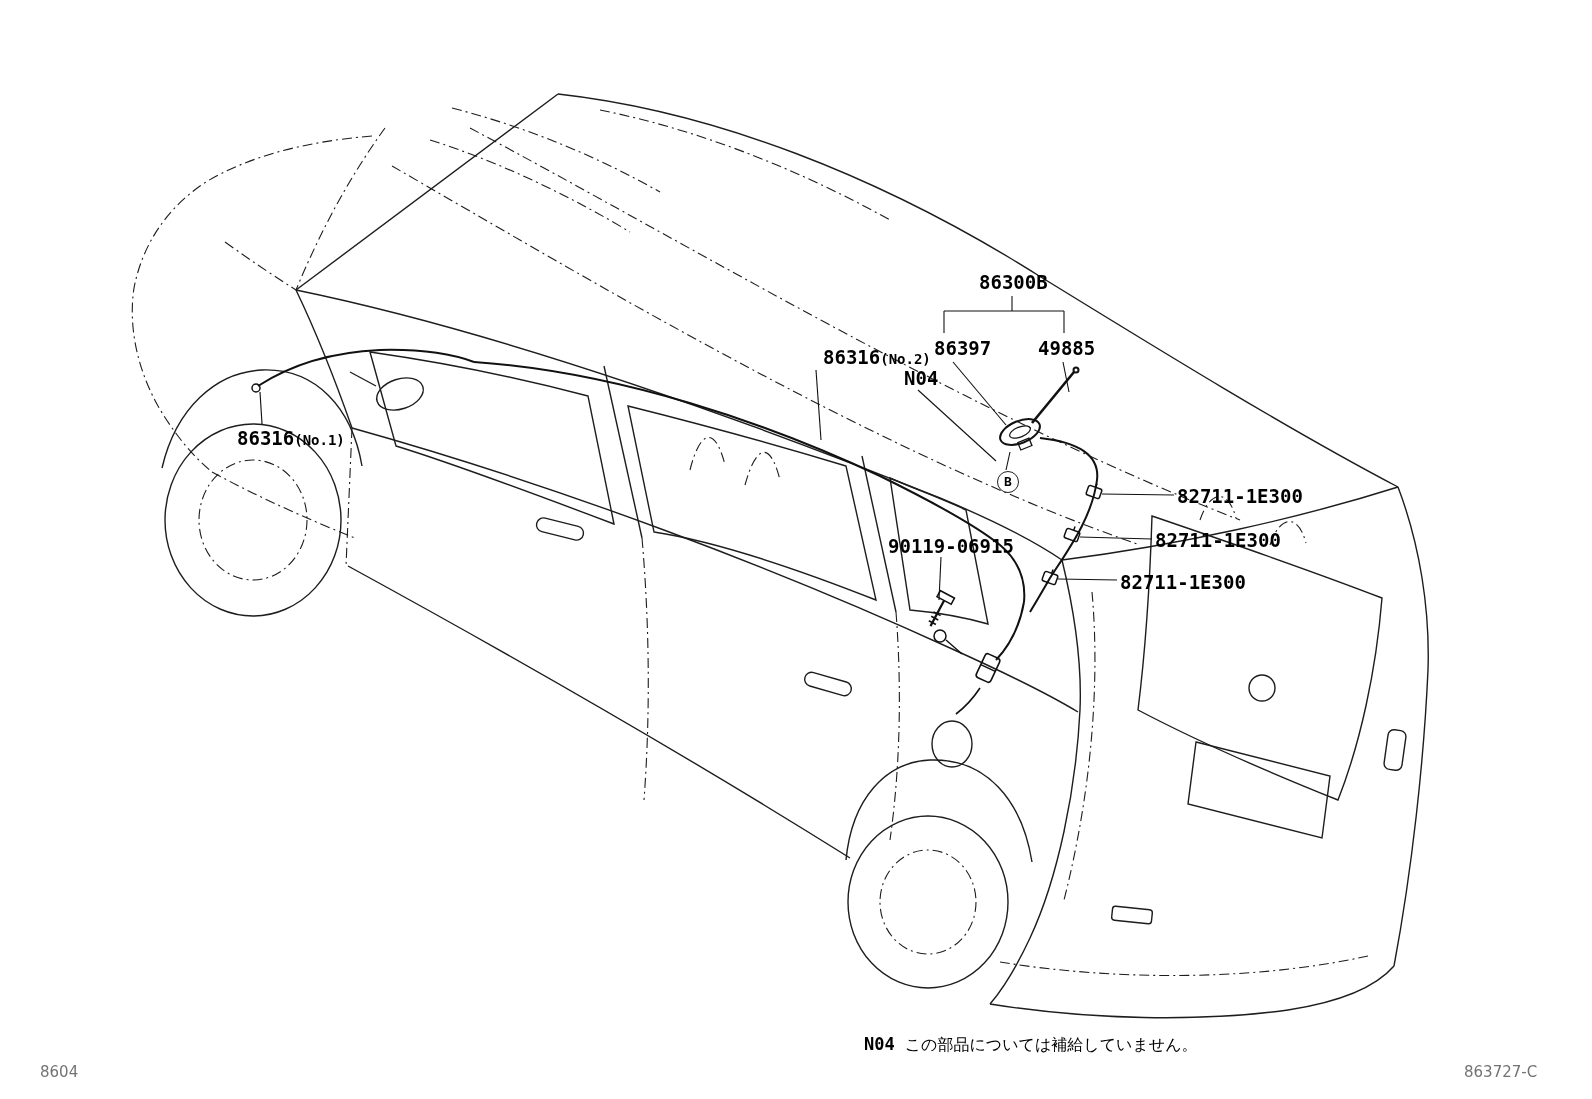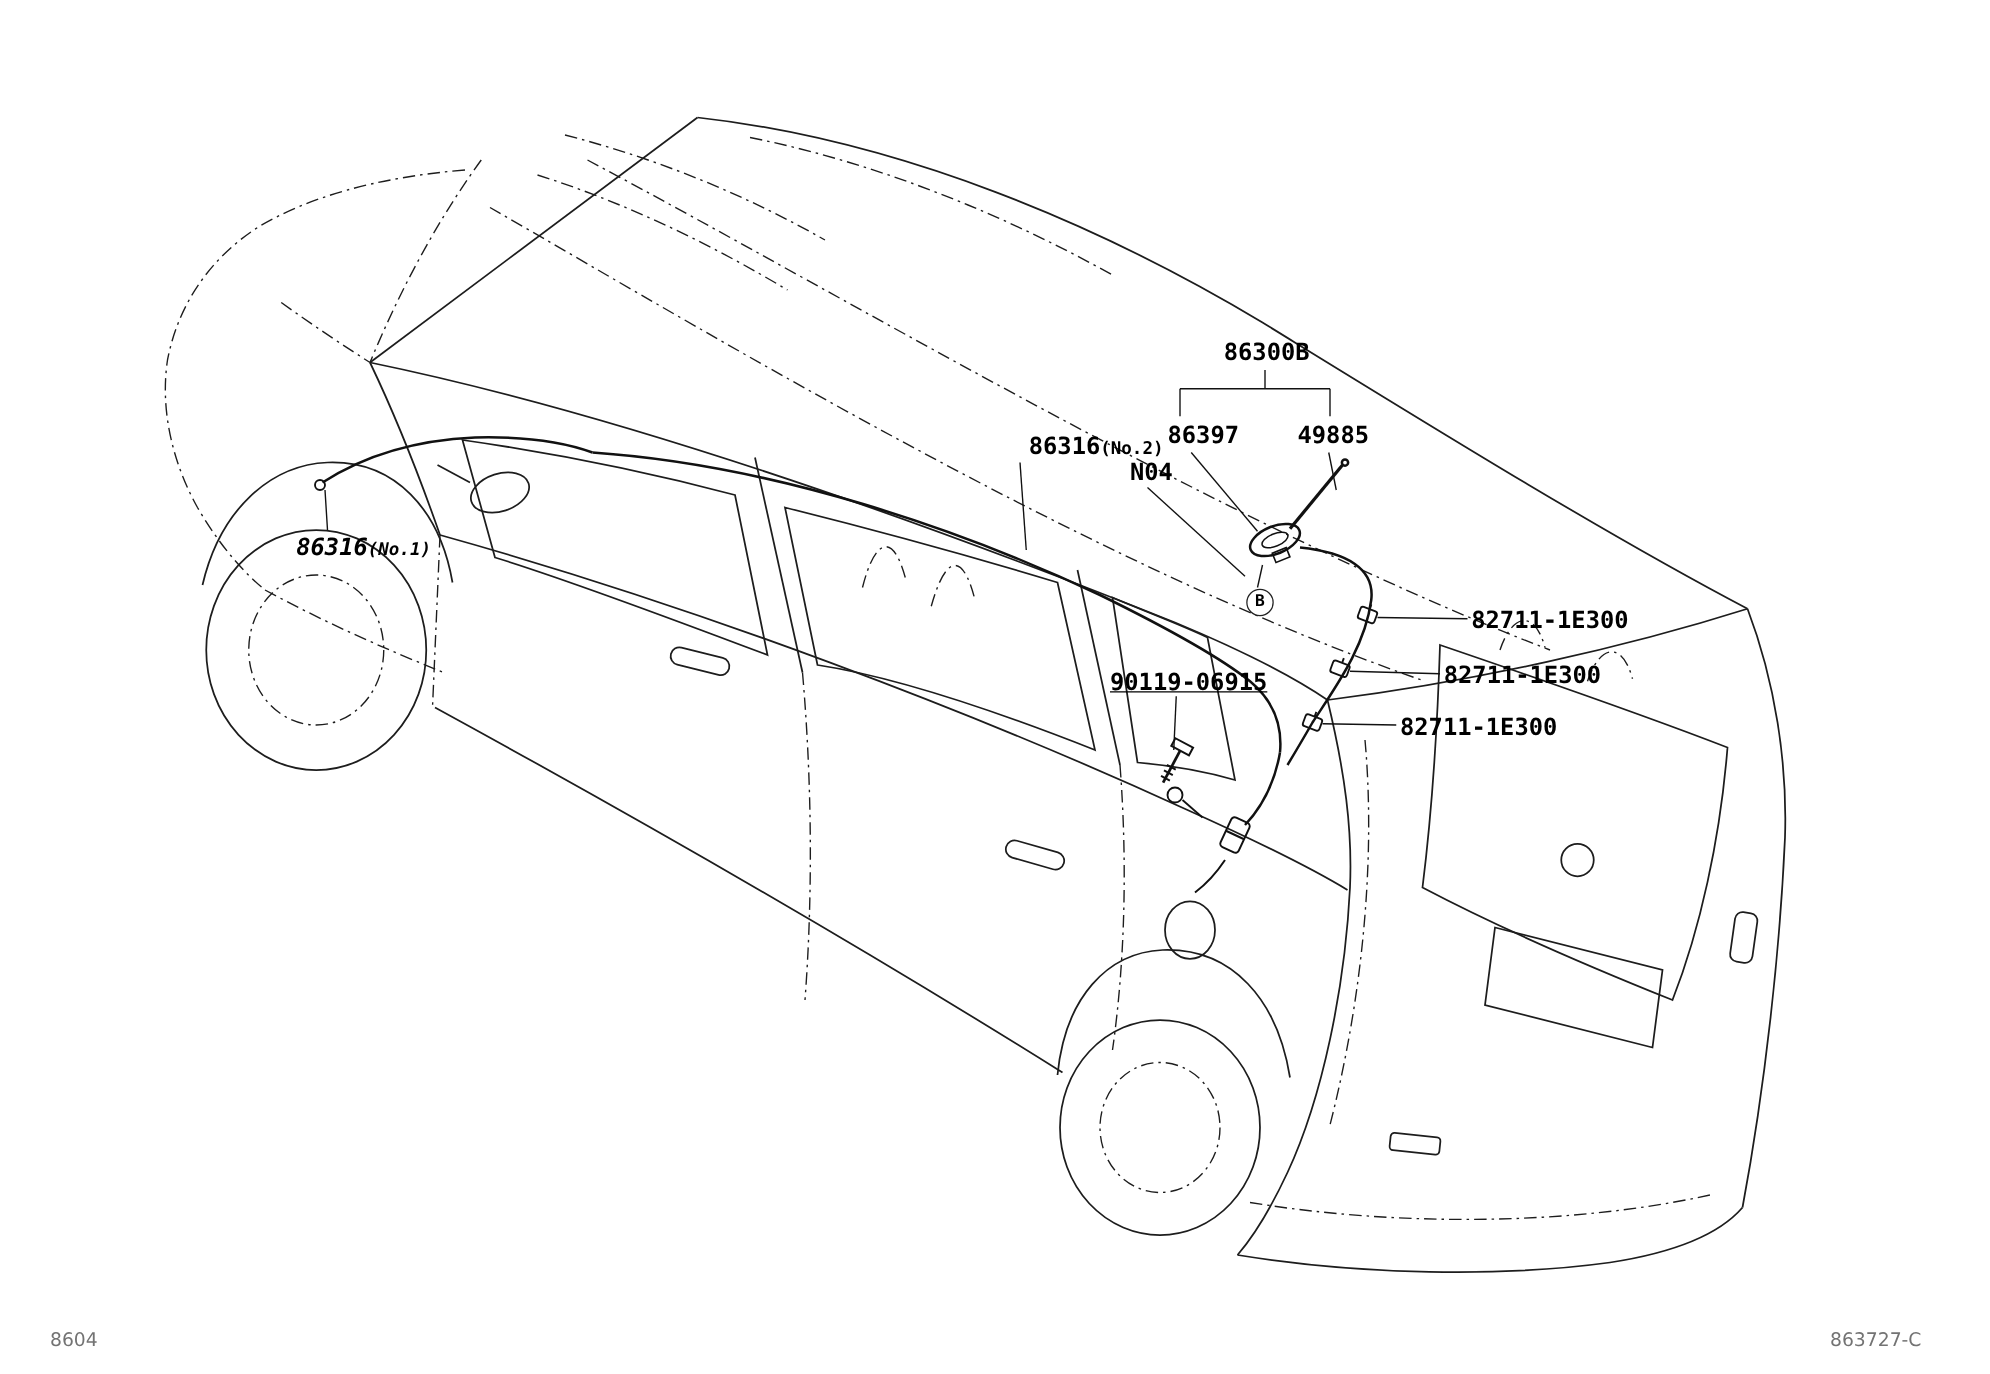--- a/index.html
+++ b/index.html
@@ -158,32 +158,35 @@
   <div class="part-label" style="left:934px;top:337px;">86397</div>
 
   <div class="part-label" style="left:1038px;top:337px;">49885</div>
 
   <div class="part-label" style="left:904px;top:367px;">N04</div>
 
   <div class="part-label" style="left:783px;top:346px;margin-left:40px;">
     <span>86316</span><span class="suffix">(No.2)</span>
   </div>
 
-  <div class="part-label" style="left:237px;top:427px;font-style:italic;">
+  <div class="part-label" style="left:237px;top:427px;">
     <span>86316</span><span class="suffix">(No.1)</span>
   </div>
 
-  <div class="part-label" style="left:888px;top:535px;text-decoration:underline;">90119-06915</div>
+  <div class="part-label" style="left:888px;top:535px;">90119-06915</div>
 
   <div class="part-label" style="left:1177px;top:485px;">82711-1E300</div>
 
   <div class="part-label" style="left:1155px;top:529px;">82711-1E300</div>
 
   <div class="part-label" style="left:1120px;top:571px;">82711-1E300</div>
 
   <div class="marker-b" style="left:997px;top:471px;">B</div>
 
+  <div class="footnote" style="left:864px;top:1034px;">
+    <span class="note-code">N04</span><span class="note-text">この部品については補給していません。</span>
+  </div>
 
   <div class="footer-text" style="left:40px;top:1063px;">8604</div>
 
   <div class="footer-text" style="left:1464px;top:1063px;text-align:right;">863727-C</div>
 
 </div>
 
 </body></html>

